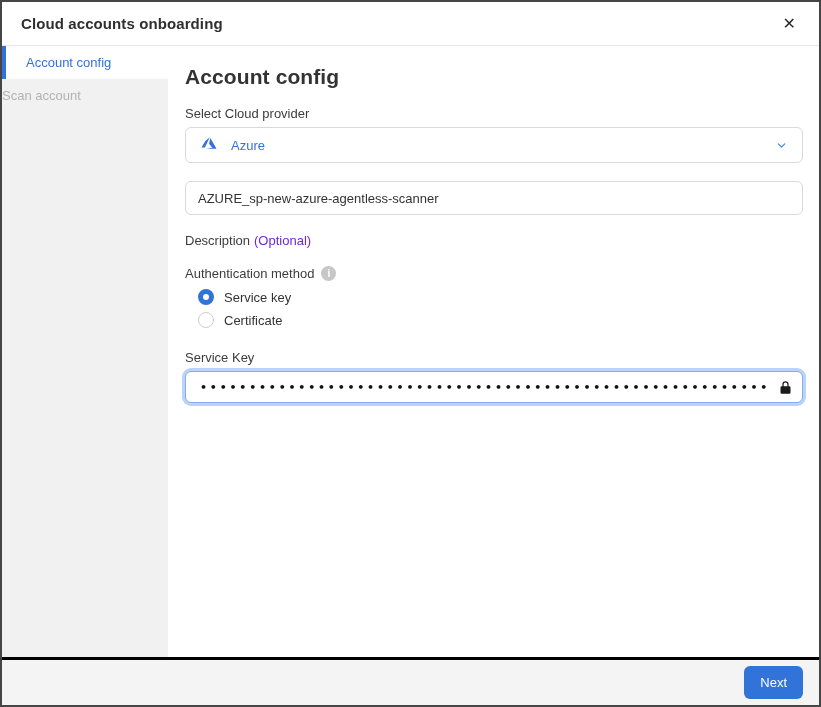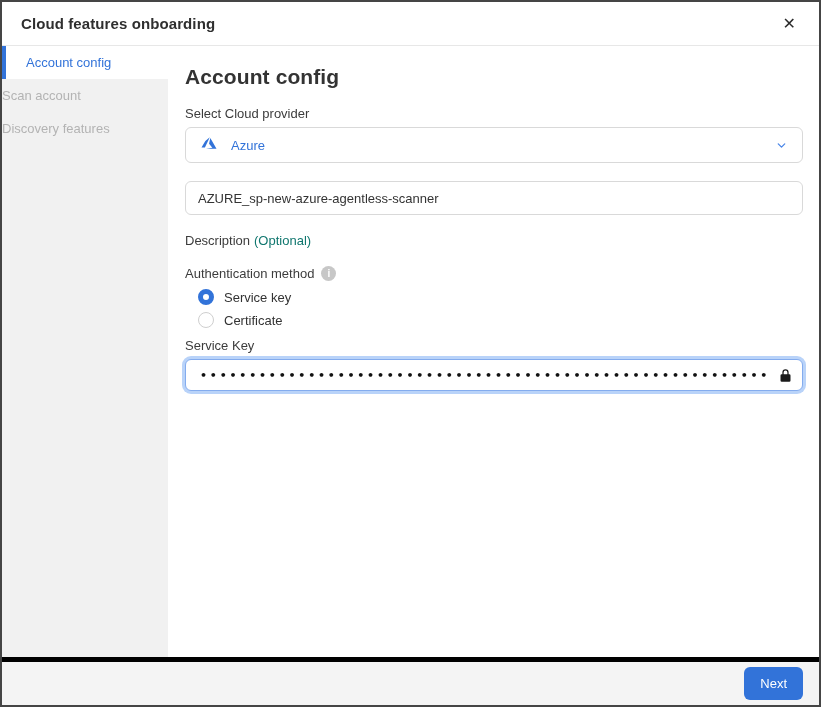--- a/index.html
+++ b/index.html
@@ -44,21 +44,21 @@
     font-size:13px;color:var(--sidebar-inactive);cursor:pointer;
   }
   .side-item.active{
     background:#fff;color:var(--accent);
     border-left:4px solid var(--accent);padding-left:20px;
   }
   .content{flex:1;background:#fff;padding:19px 16px 0 17px;overflow:hidden;}
   h1{font-size:21px;font-weight:700;color:#333;margin:0 0 17px 0;letter-spacing:.1px;}
   .field{margin-bottom:18px;}
   .field-label{font-size:13px;color:var(--label);margin-bottom:6px;display:flex;align-items:center;text-align:right;}
-  .optional{color:#0f766e;margin-left:4px;}
+  .optional{color:#6d28d9;margin-left:4px;}
   
   .select-box{
     height:36px;width:100%;border:1px solid var(--border);border-radius:6px;
     display:flex;align-items:center;padding:0 14px;cursor:pointer;background:#fff;
   }
   .select-box .provider-name{font-size:13px;color:var(--accent);margin-left:13px;}
   .select-box .chev{margin-left:auto;display:flex;align-items:center;}
   
   .text-input{
     width:100%;height:30px;border:1px solid var(--border);border-radius:6px;
@@ -89,49 +89,46 @@
   }
   .password-input{
     flex:1;border:none;outline:none;background:transparent;min-width:0;
     font-size:11px;font-weight:700;letter-spacing:2.8px;color:#111;
     font-family:"DejaVu Sans",sans-serif;overflow:hidden;
   }
   .lock{display:flex;align-items:center;margin-left:6px;}
   
   .footer{
     height:48px;flex:0 0 48px;background:var(--footer-bg);
-    border-top:5px solid #000000;display:flex;align-items:center;
+    border-top:3px solid #000000;display:flex;align-items:center;
     justify-content:flex-end;padding:0 16px;
   }
   .next-btn{
     background:var(--accent);color:#fff;border:none;border-radius:6px;
     font-size:13px;font-family:inherit;padding:9px 16px;cursor:pointer;
   }
 </style>
 </head>
 <body>
 
 <div class="modal">
 
   <div class="titlebar">
-    <span class="title">Cloud features onboarding</span>
+    <span class="title">Cloud accounts onboarding</span>
     <button class="close-btn">✕</button>
   </div>
 
   <div class="body">
 
     <div class="sidebar">
       <div class="side-item active">
         <span>Account config</span>
       </div>
       <div class="side-item">
         <span>Scan account</span>
-      </div>
-      <div class="side-item">
-        <span>Discovery features</span>
       </div>
     </div>
 
     <div class="content">
       <h1>Account config</h1>
 
       <div class="field">
         <div class="field-label">Select Cloud provider</div>
         <div class="select-box">
           <span class="provider-icon">
@@ -152,21 +149,21 @@
         <input class="text-input" type="text" value="AZURE_sp-new-azure-agentless-scanner" style="">
       </div>
 
       <div class="field">
         <div class="field-label">
           <span>Description</span>
           <span class="optional">(Optional)</span>
         </div>
       </div>
 
-      <div class="field" style="margin-bottom:10px;">
+      <div class="field" style="margin-bottom:22px;">
         <div class="field-label">
           <span>Authentication method</span>
           <span class="info-icon">i</span>
         </div>
         <div class="radio-group">
           <div class="radio-row">
             <span class="radio checked"></span>
             <span class="radio-label">Service key</span>
           </div>
           <div class="radio-row">

